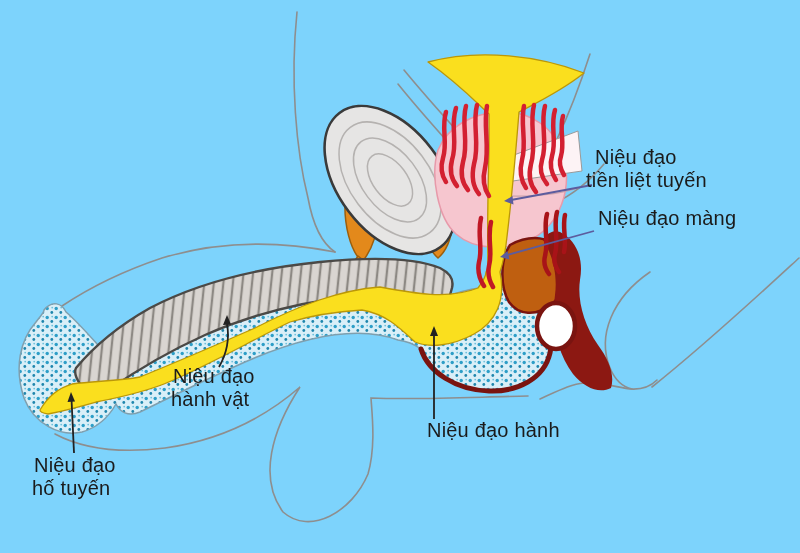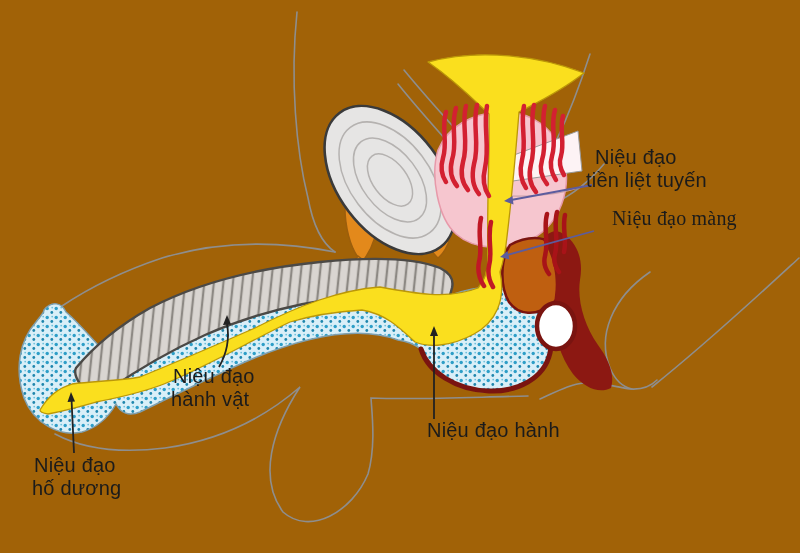--- a/index.html
+++ b/index.html
@@ -1,17 +1,17 @@
 <!DOCTYPE html>
 <html><head>
 <meta charset="utf-8">
 <style>
   html,body{margin:0;padding:0;background:#ffffff;}
   #stage{
-    position:relative;width:800px;height:553px;background:#a16207;overflow:hidden;
+    position:relative;width:800px;height:553px;background:#7dd3fc;overflow:hidden;
     font-family:"Liberation Sans",sans-serif;
   }
   #art{position:absolute;left:0;top:0;}
   .lbl{
     position:absolute;font-size:20px;line-height:23px;color:#1b1b1b;
     white-space:nowrap;letter-spacing:0.2px;
   }
 </style>
 </head>
 <body>
@@ -150,31 +150,31 @@
       <polygon points="71,392 67.5,402 75,401.5" fill="#222222" stroke="none"></polygon>
     </g>
   </g>
 </svg>
 
 <div class="lbl" style="left:595px;top:146px;">
   <div>Niệu đạo</div>
   <div style="margin-left:-9px;text-align:center;">tiền liệt tuyến</div>
 </div>
 
-<div class="lbl" style="left:612px;top:207px;font-family:Liberation Serif, serif;">
+<div class="lbl" style="left:598px;top:207px;">
   <div>Niệu đạo màng</div>
 </div>
 
 <div class="lbl" style="left:173px;top:365px;">
   <div>Niệu đạo</div>
   <div style="margin-left:-2px;">hành vật</div>
 </div>
 
 <div class="lbl" style="left:427px;top:419px;text-align:right;">
   <div>Niệu đạo hành</div>
 </div>
 
 <div class="lbl" style="left:34px;top:454px;">
   <div>Niệu đạo</div>
-  <div style="margin-left:-2px;">hố dương</div>
+  <div style="margin-left:-2px;">hố tuyến</div>
 </div>
 
 </div>
 
 </body></html>

